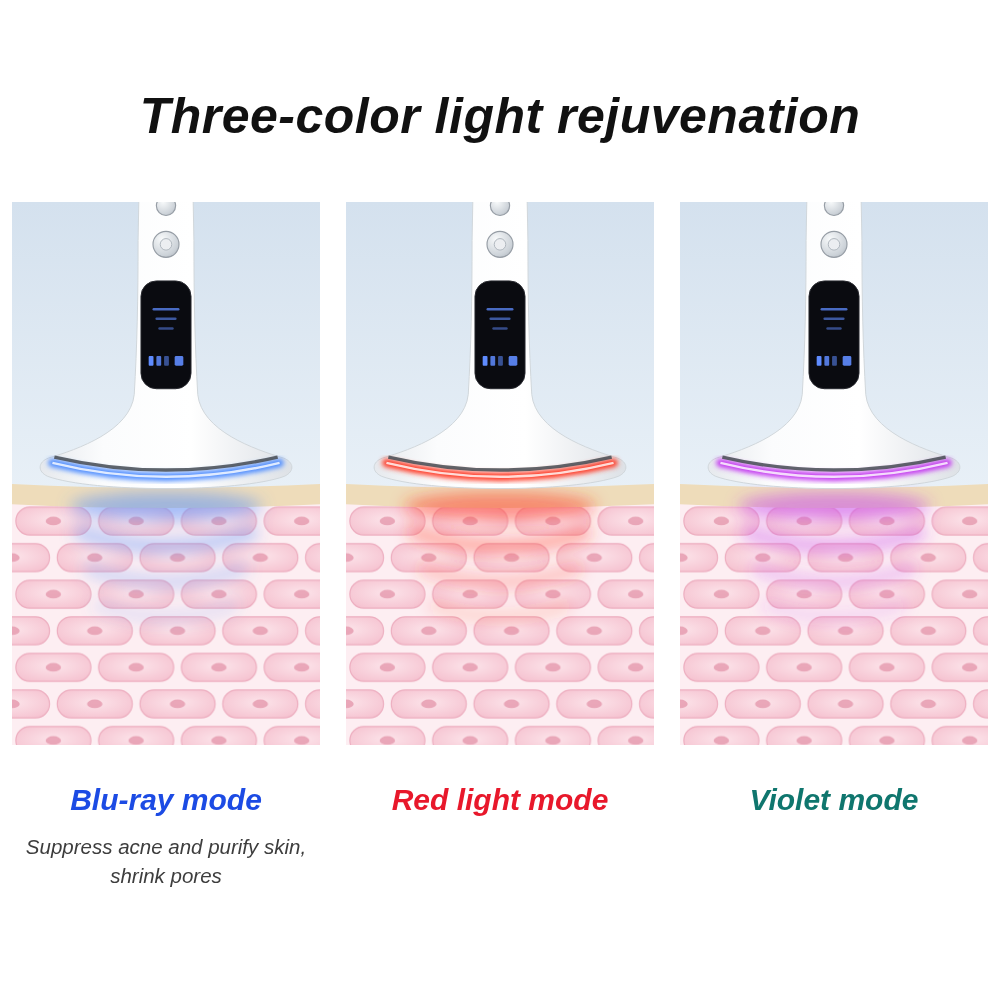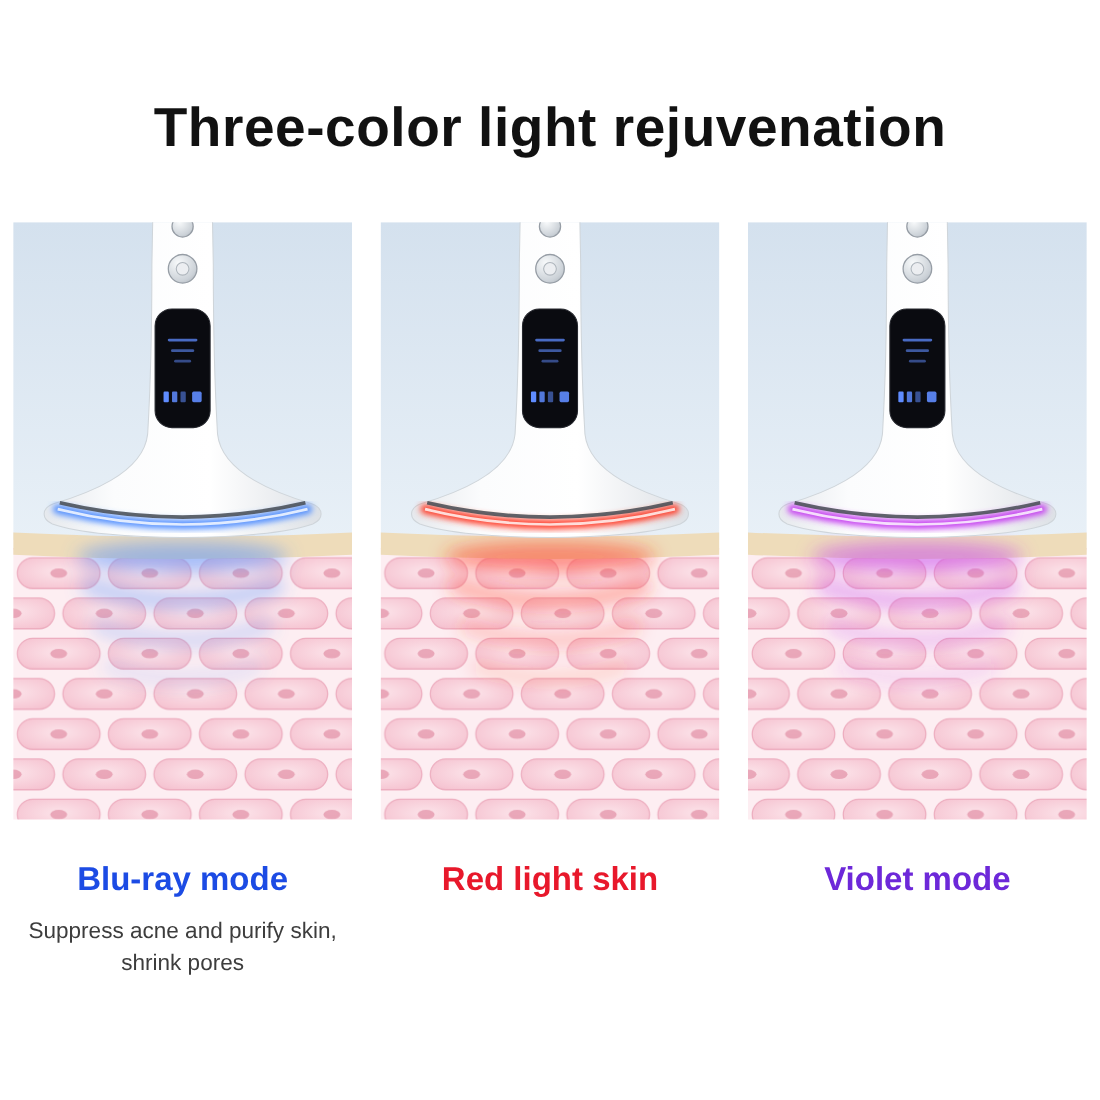--- a/index.html
+++ b/index.html
@@ -1,21 +1,21 @@
 <!DOCTYPE html>
 <html><head>
 <meta charset="utf-8">
 <style>
   html,body{margin:0;padding:0;}
   body{
     width:1000px;height:1000px;background:#ffffff;
     font-family:"Liberation Sans", sans-serif;
     overflow:hidden;
   }
-  .page{width:1000px;height:1000px;box-sizing:border-box;padding-top:88px;}
+  .page{width:1000px;height:1000px;box-sizing:border-box;padding-top:88px;font-style:italic;}
   h1.page-title{
     margin:0;text-align:center;color:#111111;
     font-size:50px;font-weight:600;letter-spacing:0.5px;line-height:1.15;
   }
   .columns{
     display:grid;grid-template-columns:repeat(3,1fr);gap:26px;
     padding:0 12px;margin-top:56px;
   }
   .column{text-align:center;}
   figure.panel{margin:0;line-height:0;}
@@ -141,21 +141,21 @@
             <path d="M86,418 Q160,444 234,418" fill="none" stroke-width="10" opacity="0.2" stroke="#ff3a26"></path>
           </g>
           <use href="#deviceShape"></use>
           <g>
             <path d="M42,271 Q160,300 278,271" fill="none" stroke-width="9" stroke-linecap="round" filter="url(#blurSoft)" stroke="#ff3a26"></path>
             <path d="M42,271 Q160,300 278,271" fill="none" stroke="#ffffff" stroke-width="2.5" opacity="0.8"></path>
           </g>
           <use href="#deviceDetails"></use>
         </svg>
       </figure>
-      <h2 class="mode-title" style="color: rgb(232, 24, 43);">Red light skin</h2>
+      <h2 class="mode-title" style="color: rgb(232, 24, 43);">Red light mode</h2>
     </div>
 
     <div class="column">
       <figure class="panel">
         <svg class="scene" viewBox="0 0 320 565" role="img">
           <rect x="0" y="0" width="320" height="300" fill="url(#bgGrad)"></rect>
           <rect x="0" y="308" width="320" height="257" fill="url(#cellsPat)"></rect>
           <path d="M0,293 Q160,301 320,293 L320,314 Q160,322 0,314 Z" fill="#eedcba"></path>
           <g filter="url(#blurHeavy)">
             <ellipse cx="160" cy="316" rx="100" ry="15" opacity="0.5" fill="#c43bf0"></ellipse>
@@ -164,17 +164,17 @@
             <path d="M86,418 Q160,444 234,418" fill="none" stroke-width="10" opacity="0.2" stroke="#c43bf0"></path>
           </g>
           <use href="#deviceShape"></use>
           <g>
             <path d="M42,271 Q160,300 278,271" fill="none" stroke-width="9" stroke-linecap="round" filter="url(#blurSoft)" stroke="#c43bf0"></path>
             <path d="M42,271 Q160,300 278,271" fill="none" stroke="#ffffff" stroke-width="2.5" opacity="0.8"></path>
           </g>
           <use href="#deviceDetails"></use>
         </svg>
       </figure>
-      <h2 class="mode-title" style="color: #6d28d9;">Violet mode</h2>
+      <h2 class="mode-title" style="color: #0f766e;">Violet mode</h2>
     </div>
 
   </div>
 </div>
 
 </body></html>

